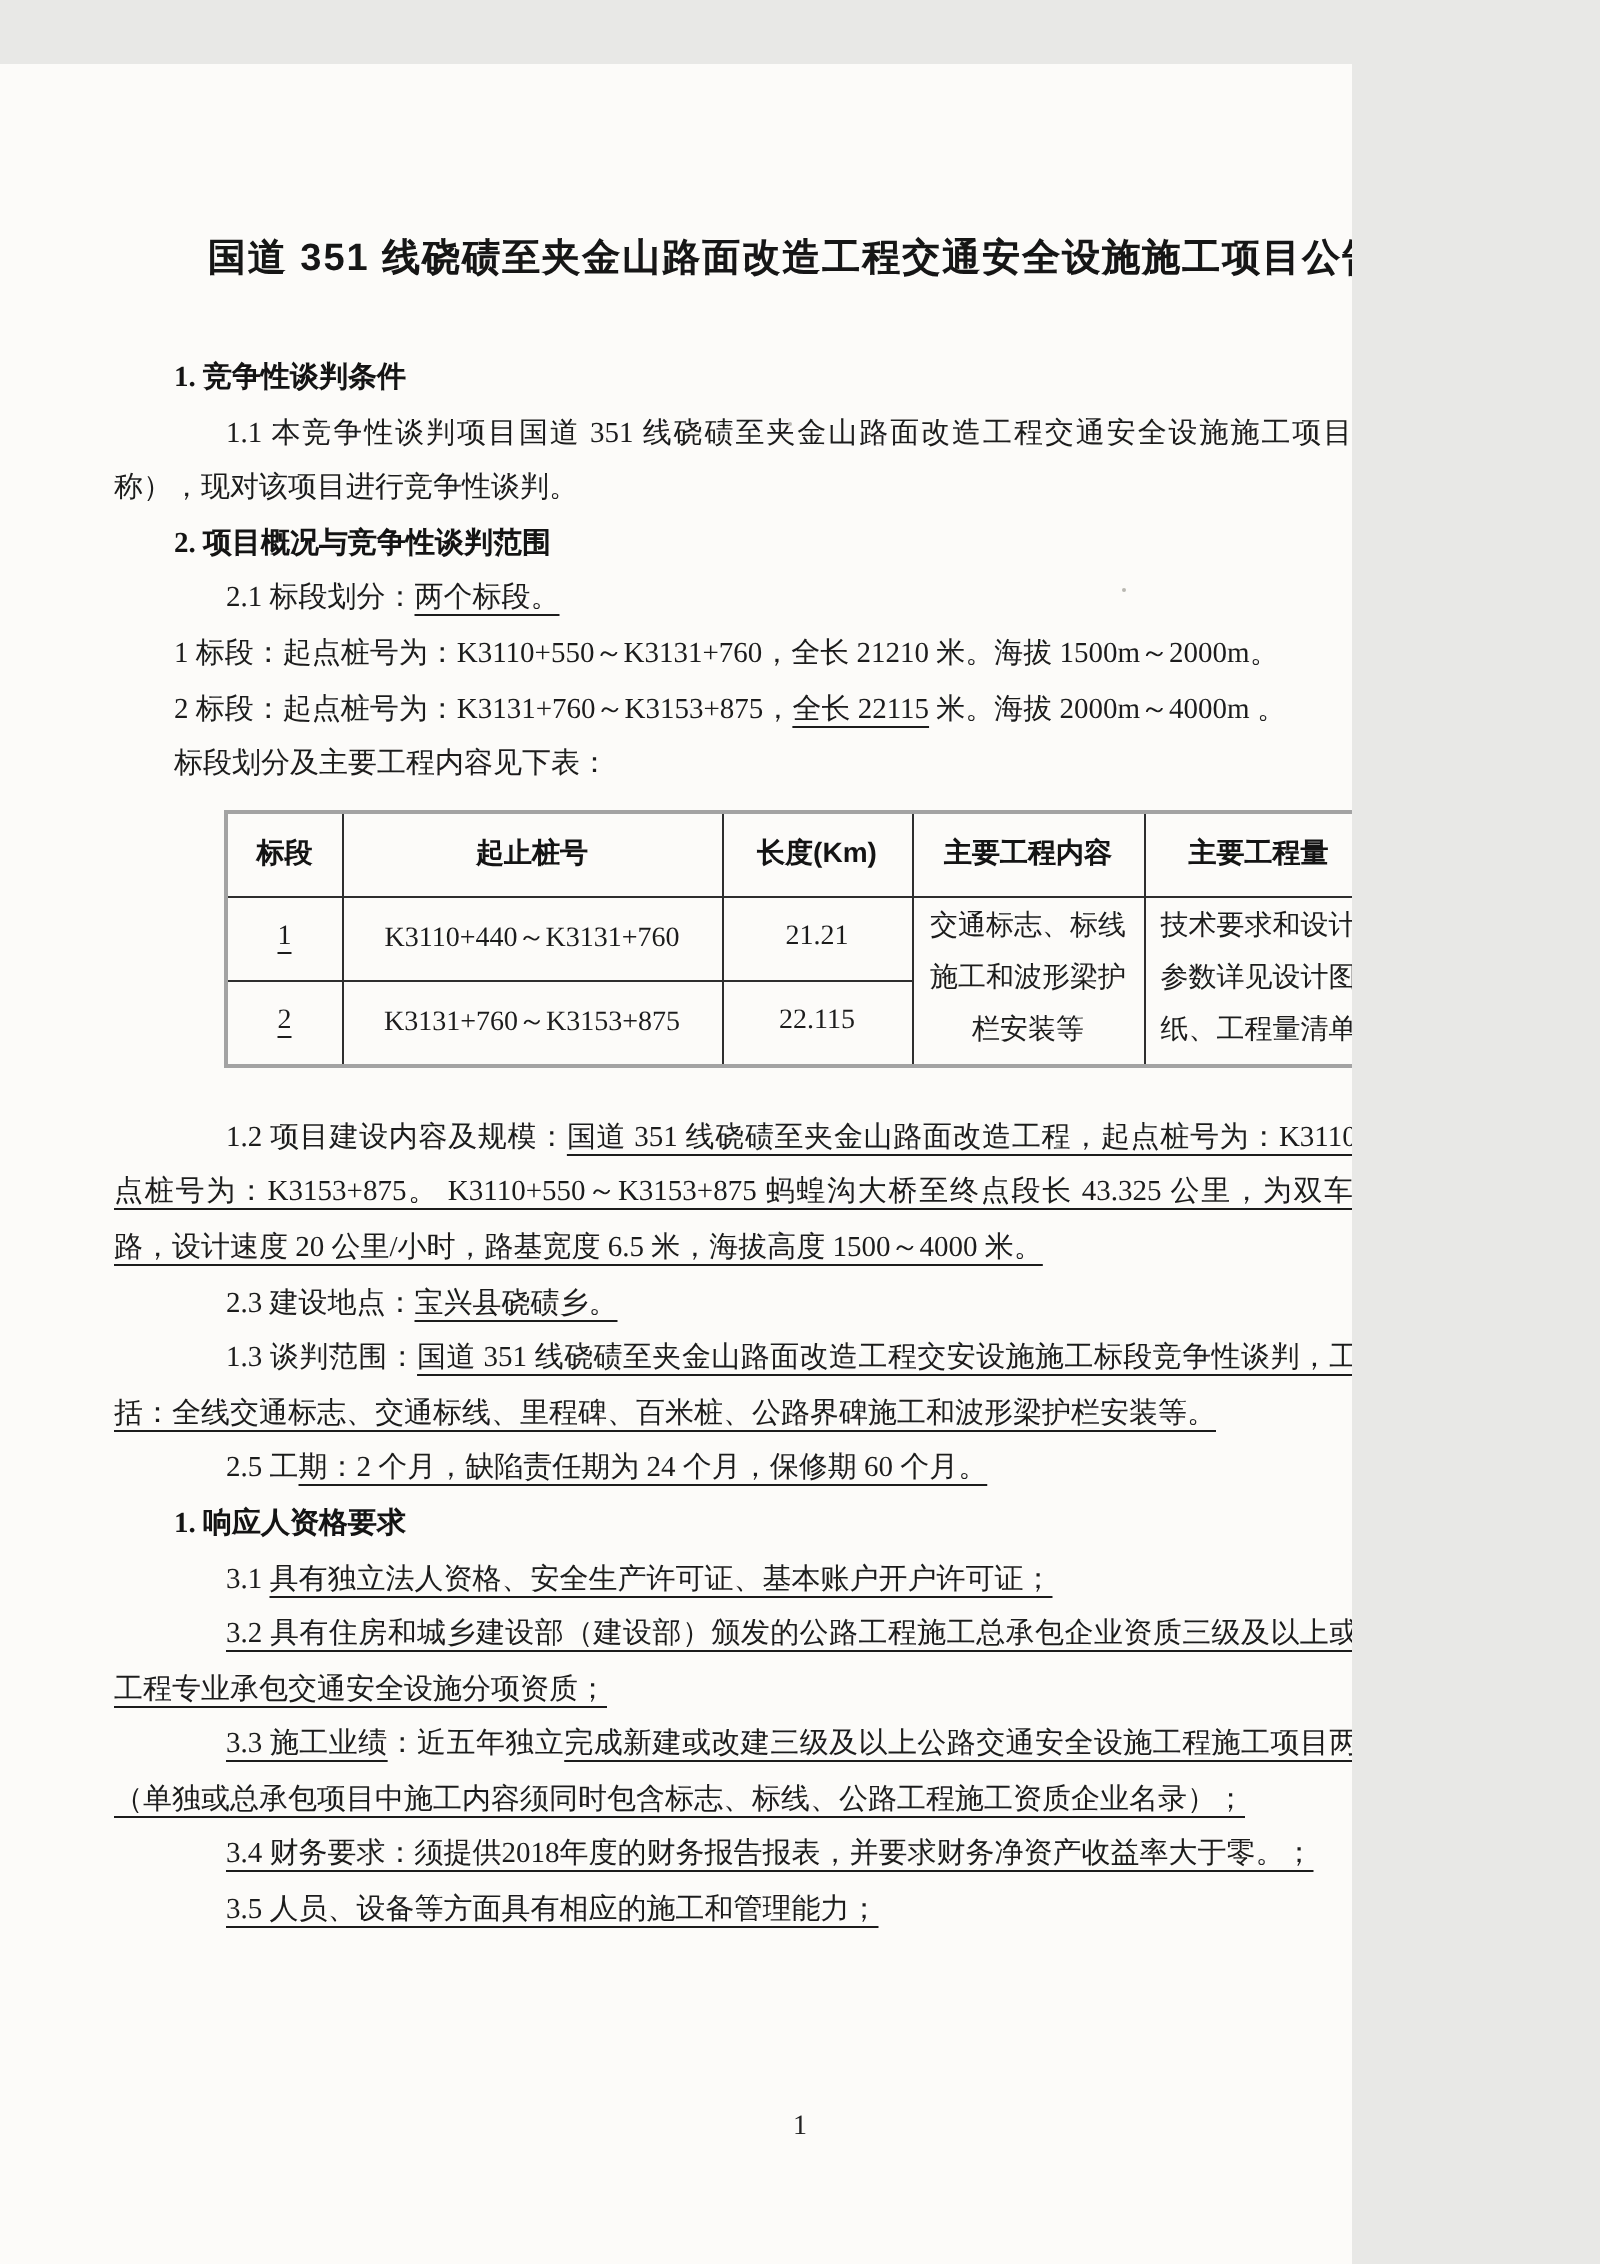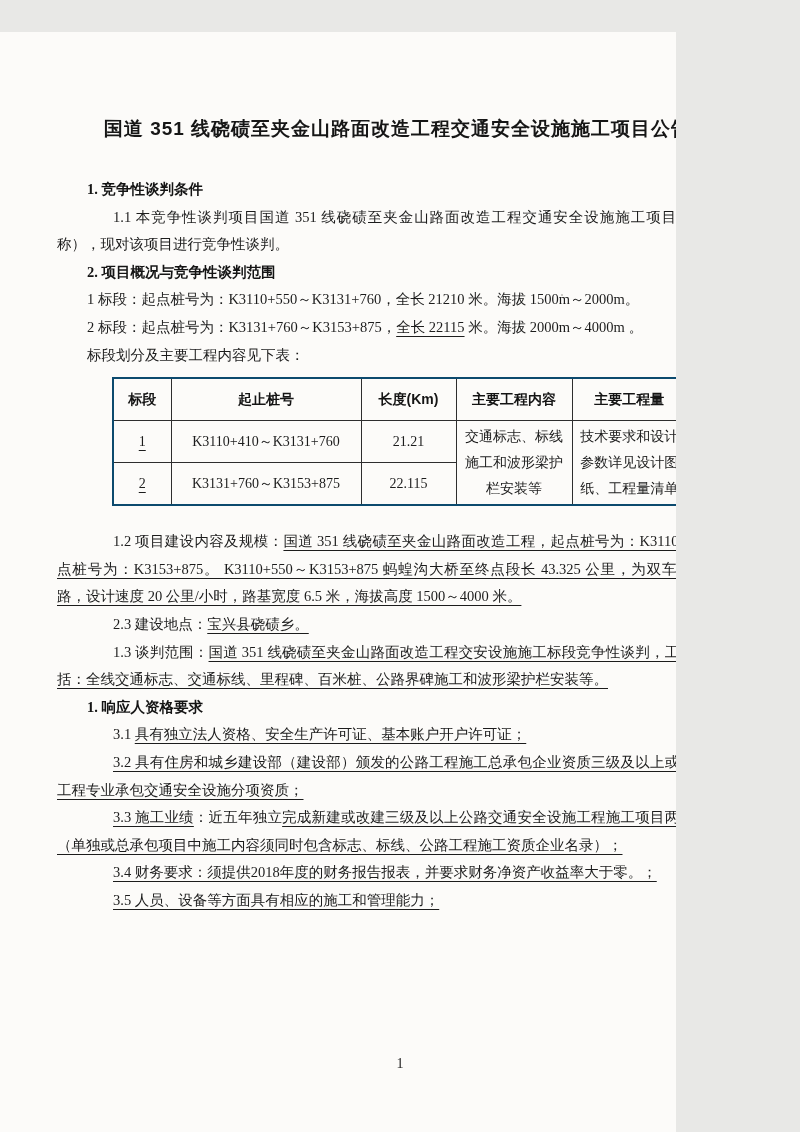--- a/index.html
+++ b/index.html
@@ -49,21 +49,21 @@
   .u{
     text-decoration:underline;
     text-underline-offset:4px;
     text-decoration-thickness:1px;
   }
   .stake-table{
     border-collapse:collapse;
     table-layout:fixed;
     width:574px;
     margin:8px 0 22px 55px;
-    border:2px solid #0c4a6e;
+    border:2px solid #a3a3a3;
   }
   .stake-table col.c0{width:58px;}
   .stake-table col.c1{width:190px;}
   .stake-table col.c2{width:95px;}
   .stake-table col.c3{width:116px;}
   .stake-table col.c4{width:115px;}
   .stake-table th,.stake-table td{
     border:1px solid #2e2e2e;
     text-align:center;
     vertical-align:middle;
@@ -96,20 +96,21 @@
 </head>
 <body>
 
 <div class="page">
   <div class="content">
     <h1 class="doc-title">国道 351 线硗碛至夹金山路面改造工程交通安全设施施工项目公告</h1>
     <div id="body-before">
         <p class="para heading"><span>1. 竞争性谈判条件</span></p>
         <p class="para item"><span>1.1 本竞争性谈判项目国道 351 线硗碛至夹金山路面改造工程交通安全设施施工项目（项目名称），现对该项目进行竞争性谈判。</span></p>
         <p class="para heading"><span>2. 项目概况与竞争性谈判范围</span></p>
+        <p class="para item"><span>2.1 标段划分：</span><span class="u">两个标段。</span></p>
         <p class="para sub"><span>1 标段：起点桩号为：K3110+550～K3131+760，全长 21210 米。海拔 1500m～2000m。</span></p>
         <p class="para sub"><span>2 标段：起点桩号为：K3131+760～K3153+875，</span><span class="u">全长 22115</span><span> 米。海拔 2000m～4000m 。</span></p>
         <p class="para sub"><span>标段划分及主要工程内容见下表：</span></p>
       </div>
     <table class="stake-table">
       <colgroup>
         <col class="c0">
           <col class="c1">
           <col class="c2">
           <col class="c3">
@@ -120,36 +121,37 @@
             <th>标段</th>
             <th>起止桩号</th>
             <th>长度(Km)</th>
             <th>主要工程内容</th>
             <th>主要工程量</th>
           </tr>
       </thead>
       <tbody id="tbody-rows">
           <tr>
             <td><span class="u">1</span></td>
-            <td><span>K3110+410～K3131+760</span></td>
+            <td><span>K3110+440～K3131+760</span></td>
             <td><span>21.21</span></td>
             <td rowspan="2" class="merged"><span>交通标志、标线施工和波形梁护栏安装等</span></td>
             <td rowspan="2" class="merged"><span>技术要求和设计参数详见设计图纸、工程量清单</span></td>
           </tr>
           <tr>
             <td><span class="u">2</span></td>
             <td><span>K3131+760～K3153+875</span></td>
             <td><span>22.115</span></td>
           </tr>
         </tbody>
     </table>
     <div id="body-after">
         <p class="para item"><span>1.2 项目建设内容及规模：</span><span class="u">国道 351 线硗碛至夹金山路面改造工程，起点桩号为：K3110+550～终点桩号为：K3153+875。 K3110+550～K3153+875 蚂蝗沟大桥至终点段长 43.325 公里，为双车道四级公路，设计速度 20 公里/小时，路基宽度 6.5 米，海拔高度 1500～4000 米。</span></p>
         <p class="para item"><span>2.3 建设地点：</span><span class="u">宝兴县硗碛乡。</span></p>
         <p class="para item"><span>1.3 谈判范围：</span><span class="u">国道 351 线硗碛至夹金山路面改造工程交安设施施工标段竞争性谈判，工程内容包括：全线交通标志、交通标线、里程碑、百米桩、公路界碑施工和波形梁护栏安装等。</span></p>
+        <p class="para item"><span>2.5 工</span><span class="u">期：2 个月，缺陷责任期为 24 个月，保修期 60 个月。</span></p>
         <p class="para heading"><span>1. 响应人资格要求</span></p>
         <p class="para item"><span>3.1 </span><span class="u">具有独立法人资格、安全生产许可证、基本账户开户许可证；</span></p>
         <p class="para item"><span class="u">3.2 具有住房和城乡建设部（建设部）颁发的公路工程施工总承包企业资质三级及以上或公路交通工程专业承包交通安全设施分项资质；</span></p>
         <p class="para item"><span class="u">3.3 施工业绩</span><span>：近五年独立</span><span class="u">完成新建或改建三级及以上公路交通安全设施工程施工项目两个及以上（单独或总承包项目中施工内容须同时包含标志、标线、公路工程施工资质企业名录）；</span></p>
         <p class="para item"><span class="u">3.4 财务要求：须提供2018年度的财务报告报表，并要求财务净资产收益率大于零。；</span></p>
         <p class="para item"><span class="u">3.5 人员、设备等方面具有相应的施工和管理能力；</span></p>
       </div>
   </div>
   <div class="page-number">1</div>
   <div class="speck" style="left:394px;top:179px;width:2px;height:2px;"></div>

